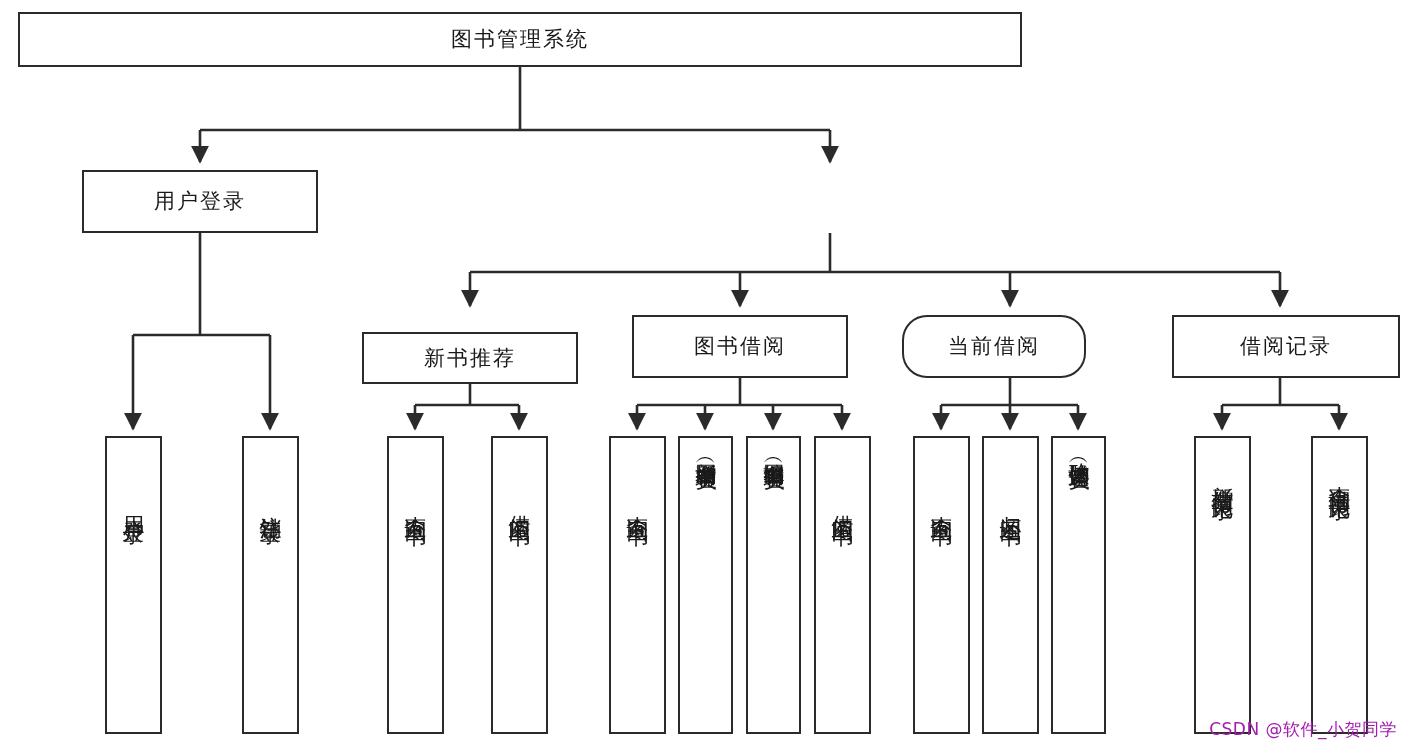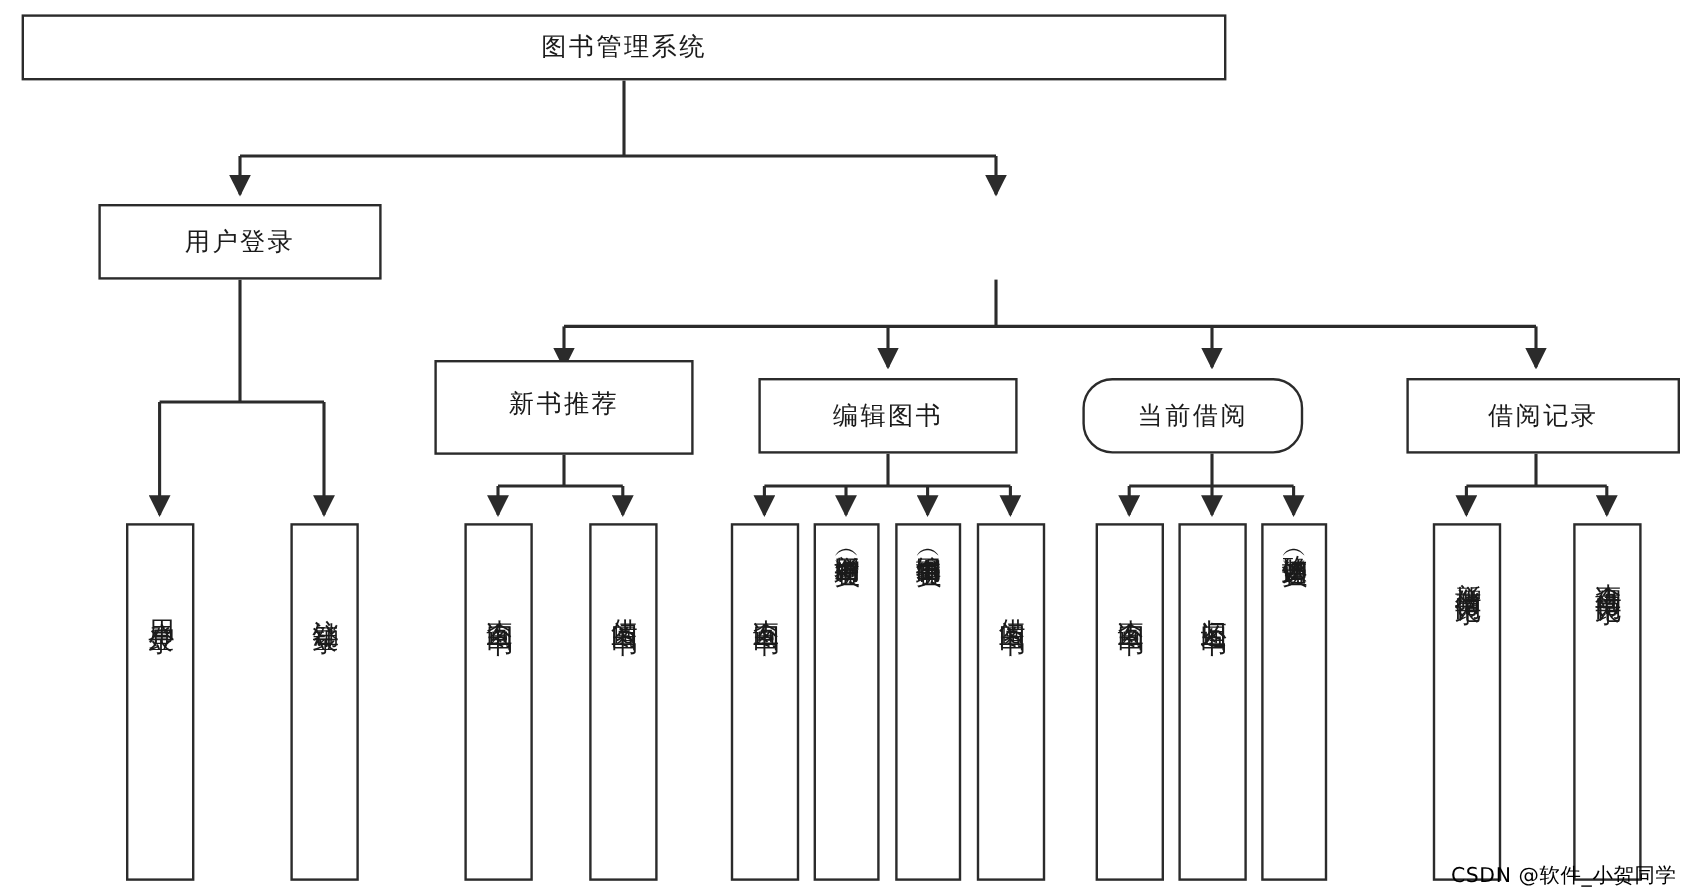--- a/index.html
+++ b/index.html
@@ -60,21 +60,21 @@
   }
   .node.vert.tall-text .label {
     font-size: 21px;
     letter-spacing: 1px;
   }
   .watermark {
     position: absolute;
     right: 8px;
     bottom: 6px;
     font-size: 17px;
-    color: #000000;
+    color: #a21caf;
     letter-spacing: 0.5px;
     white-space: nowrap;
     font-family: "DejaVu Sans", "Liberation Sans", sans-serif;
   }
 </style>
 </head>
 <body>
 
 <div id="canvas">
 
@@ -129,25 +129,25 @@
   </svg>
 
   <div class="node horiz" style="left:18px; top:12px; width:1004px; height:55px;">
     <span class="label">图书管理系统</span>
   </div>
 
   <div class="node horiz" style="left:82px; top:170px; width:236px; height:63px;">
     <span class="label">用户登录</span>
   </div>
 
-  <div class="node horiz" style="left:362px; top:300px; width:216px; height:79px;font-family:Liberation Mono, monospace;">
+  <div class="node horiz" style="left:362px; top:332px; width:216px; height:52px;">
     <span class="label">新书推荐</span>
   </div>
   <div class="node horiz" style="left:632px; top:315px; width:216px; height:63px;">
-    <span class="label">编辑图书</span>
+    <span class="label">图书借阅</span>
   </div>
   <div class="node horiz" style="left:902px; top:315px; width:184px; height:63px;border-radius:25px;">
     <span class="label">当前借阅</span>
   </div>
   <div class="node horiz" style="left:1172px; top:315px; width:228px; height:63px;">
     <span class="label">借阅记录</span>
   </div>
 
   <div class="node vert" style="left:105px; top:436px; width:57px; height:298px; padding-top:60px;">
     <span class="label">用户登录</span>

